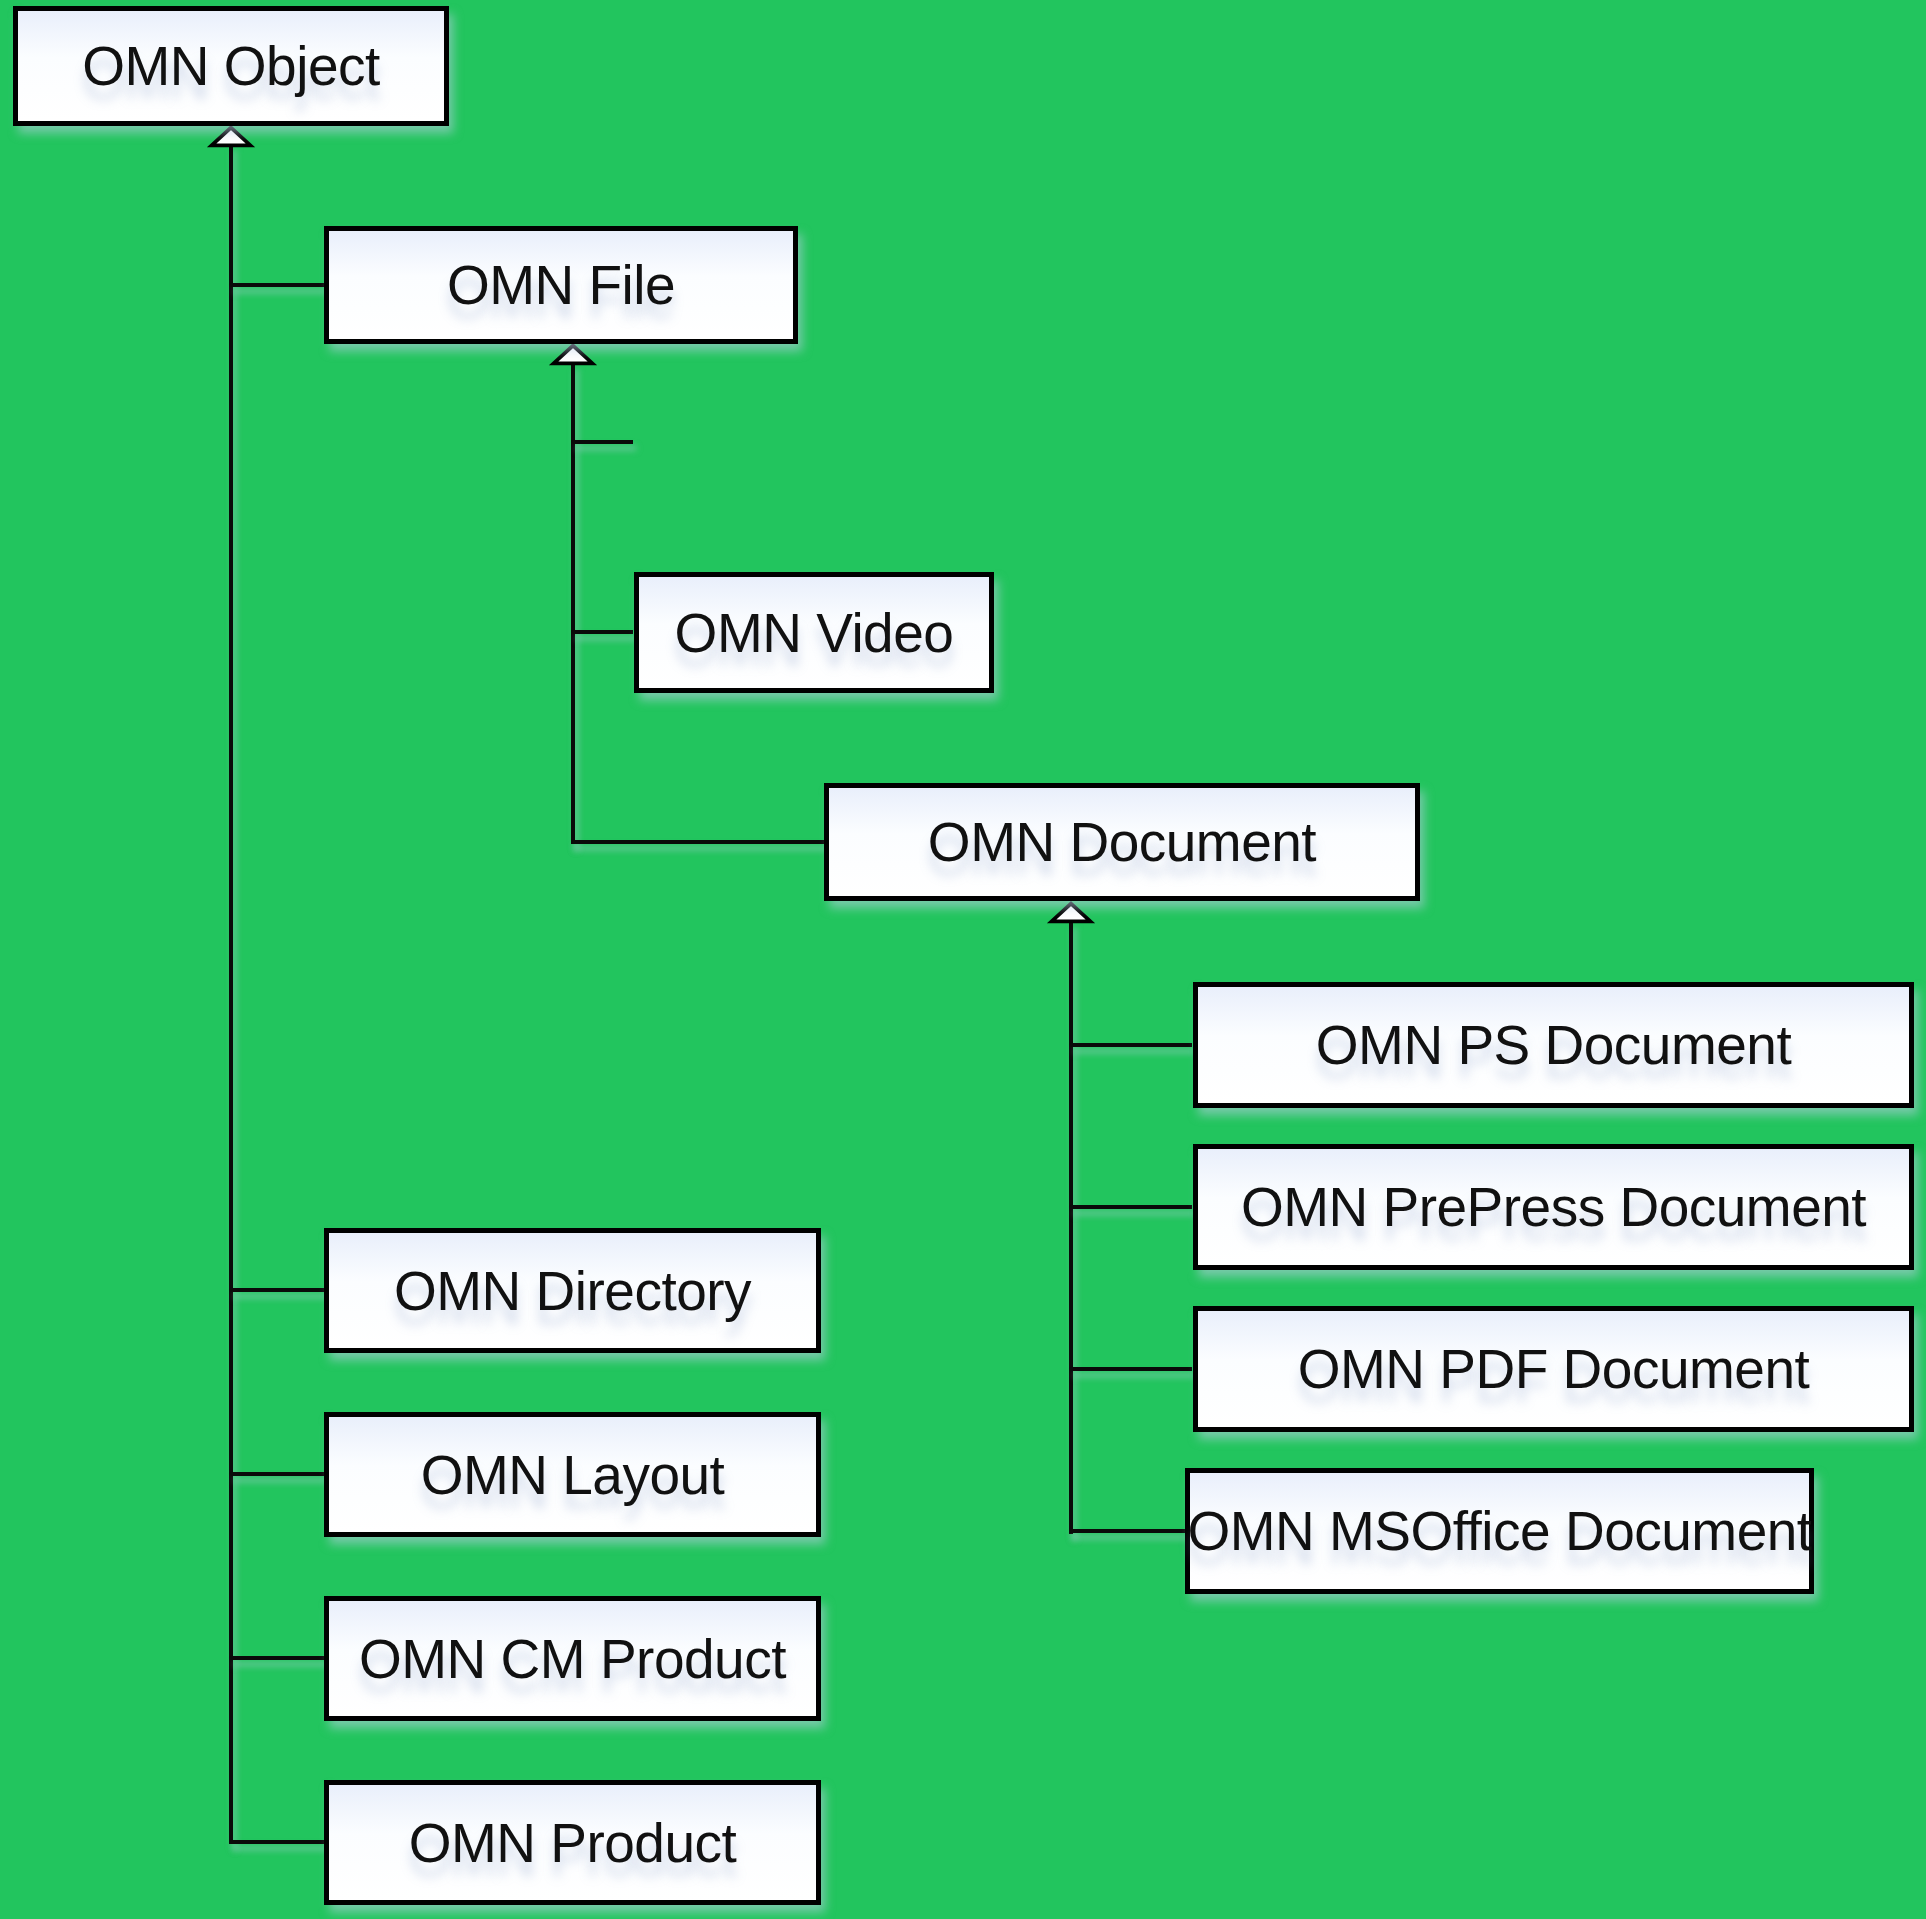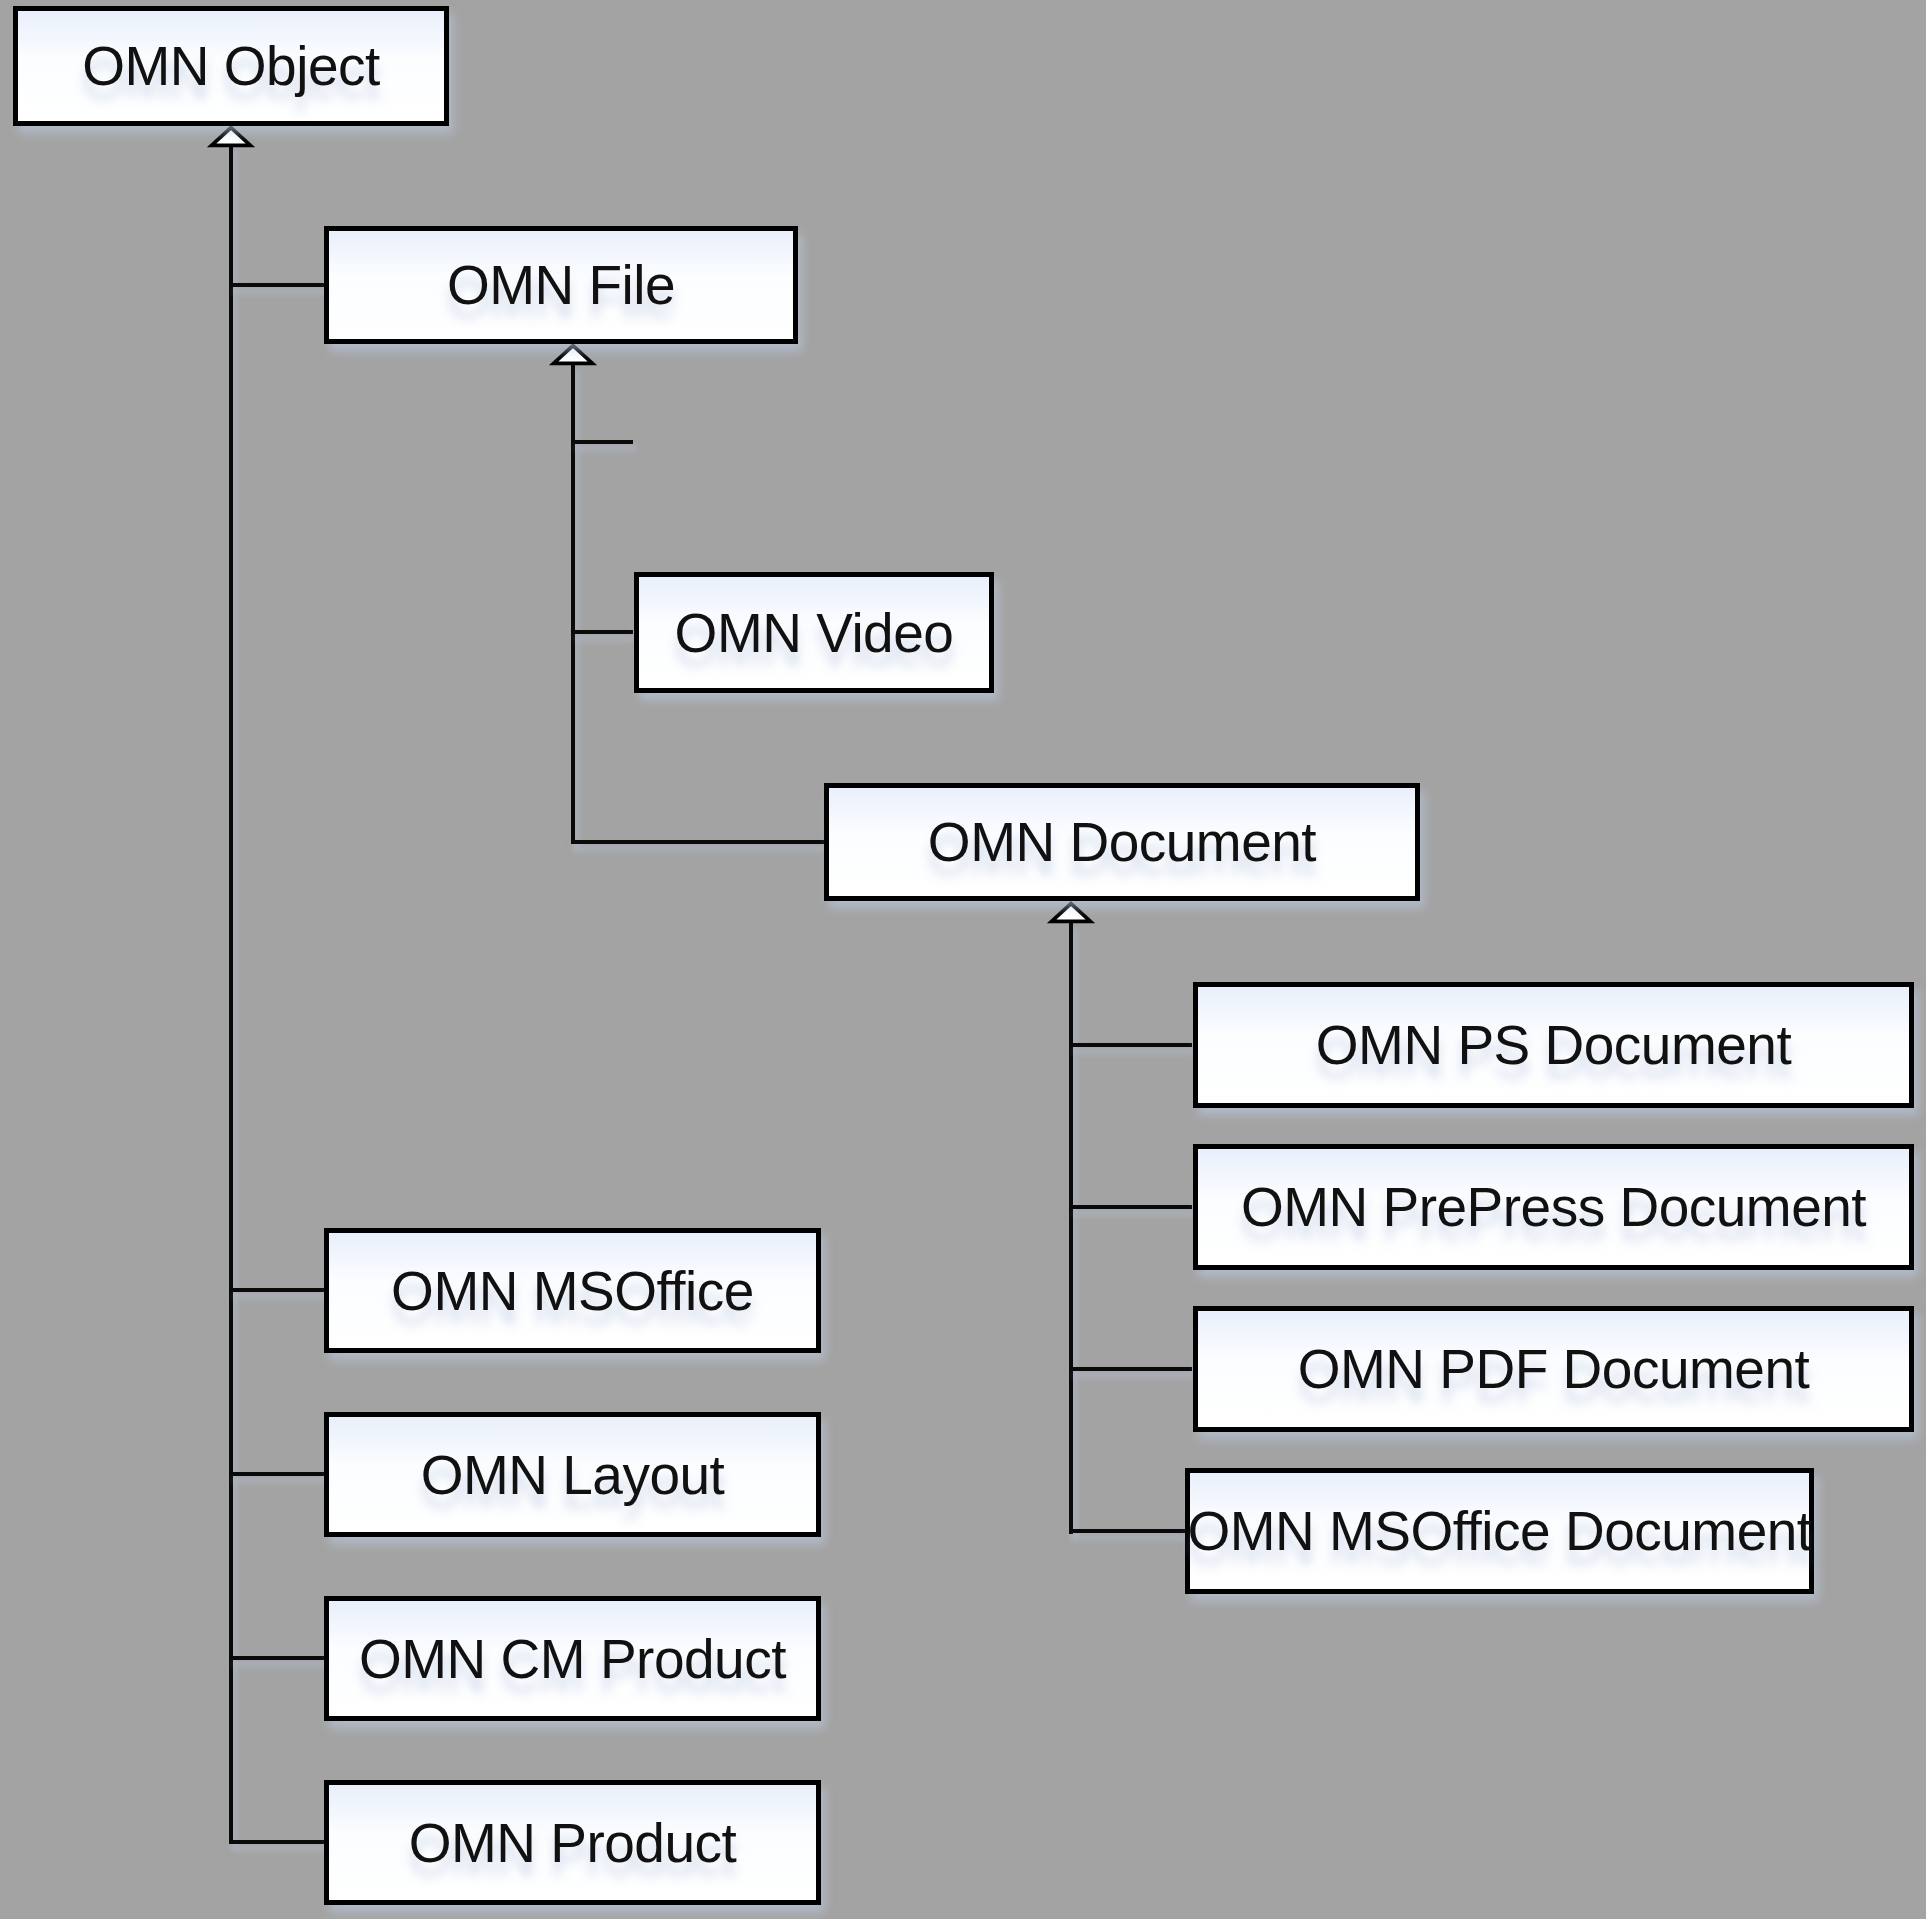--- a/index.html
+++ b/index.html
@@ -1,17 +1,17 @@
 <!DOCTYPE html>
 <html style="font-size:8.4px"><head>
 <meta charset="utf-8">
 <style>
   html,body{margin:0;padding:0;background:#ffffff;}
   body{width:1926px;height:1919px;position:relative;font-family:"Liberation Sans",sans-serif;}
-  .canvas{position:absolute;left:0;top:0;width:1926px;height:1919px;background:#a3a3a3;}
+  .canvas{position:absolute;left:0;top:0;width:1926px;height:1919px;background:#22c55e;}
   .node{
     position:absolute;
     box-sizing:border-box;
     border:5.3px solid #000000;
     background:linear-gradient(180deg,#e9effb 0%,#fbfdff 42%,#ffffff 100%);
     box-shadow:5.3px 8.4px 9.5px rgba(190,205,232,0.55);
     display:flex;align-items:center;justify-content:center;
   }
   .node .label{
     font-size:55px;
@@ -96,21 +96,21 @@
 
   <div class="node" style="left:1193px;top:1306px;width:721px;height:126px">
     <span class="label">OMN PDF Document</span>
   </div>
 
   <div class="node" style="left:1185px;top:1468px;width:629px;height:126px">
     <span class="label">OMN MSOffice Document</span>
   </div>
 
   <div class="node" style="left:324px;top:1228px;width:497px;height:125px">
-    <span class="label">OMN MSOffice</span>
+    <span class="label">OMN Directory</span>
   </div>
 
   <div class="node" style="left:324px;top:1412px;width:497px;height:125px">
     <span class="label">OMN Layout</span>
   </div>
 
   <div class="node" style="left:324px;top:1596px;width:497px;height:125px">
     <span class="label">OMN CM Product</span>
   </div>
 

